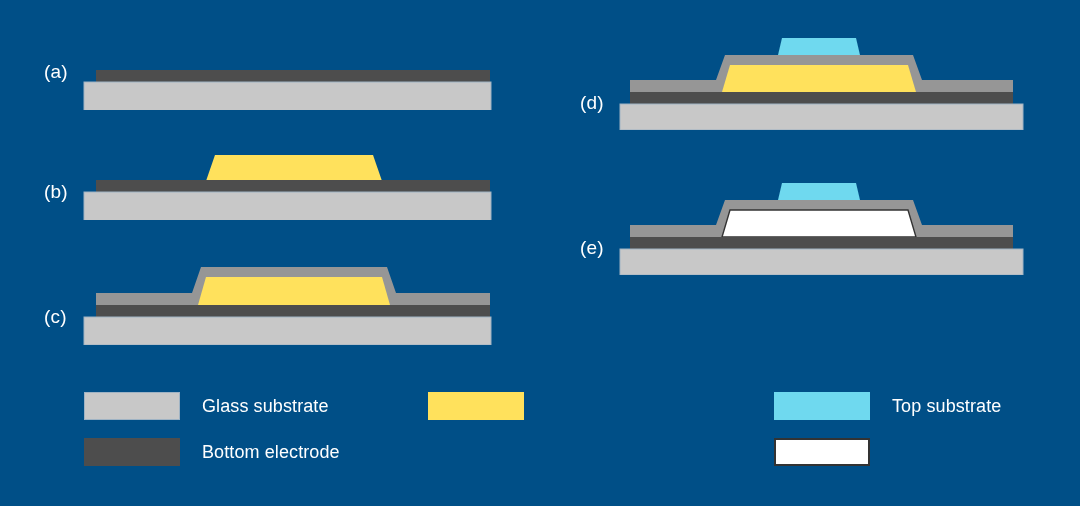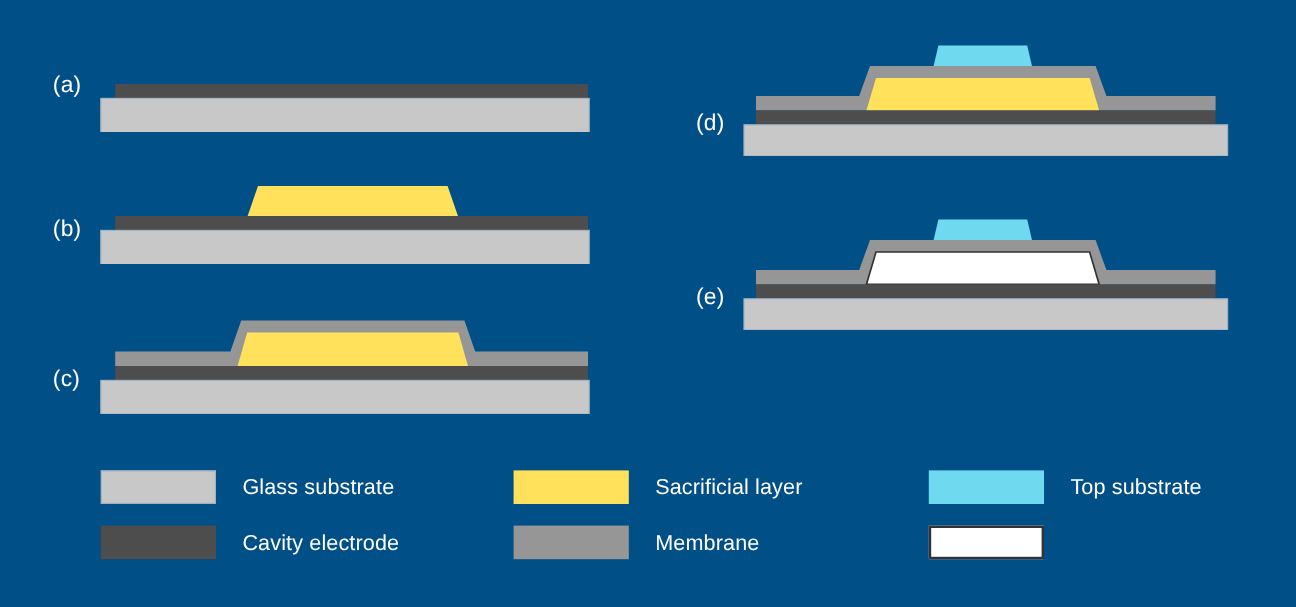--- a/index.html
+++ b/index.html
@@ -158,32 +158,27 @@
 
   <div class="legend">
 
     <div class="legend-col" id="legend-col-0">
       <div class="legend-item">
         <div class="legend-swatch" style="background:#c8c8c8; border:1px solid #9fb3c4;"></div>
         <div class="legend-text">Glass substrate</div>
       </div>
       <div class="legend-item">
         <div class="legend-swatch" style="background:#4d4d4d;"></div>
-        <div class="legend-text">Cavity electrode</div>
+        <div class="legend-text">Bottom electrode</div>
       </div>
     </div>
 
     <div class="legend-col" id="legend-col-1">
       <div class="legend-item">
         <div class="legend-swatch" style="background:#ffe15c;"></div>
-        <div class="legend-text">Sacrificial layer</div>
-      </div>
-      <div class="legend-item">
-        <div class="legend-swatch" style="background:#969696;"></div>
-        <div class="legend-text">Membrane</div>
       </div>
     </div>
 
     <div class="legend-col" id="legend-col-2">
       <div class="legend-item">
         <div class="legend-swatch" style="background:#6fd9ef;"></div>
         <div class="legend-text">Top substrate</div>
       </div>
       <div class="legend-item">
         <div class="legend-swatch" style="background:#ffffff; border:2px solid #333333;"></div>

